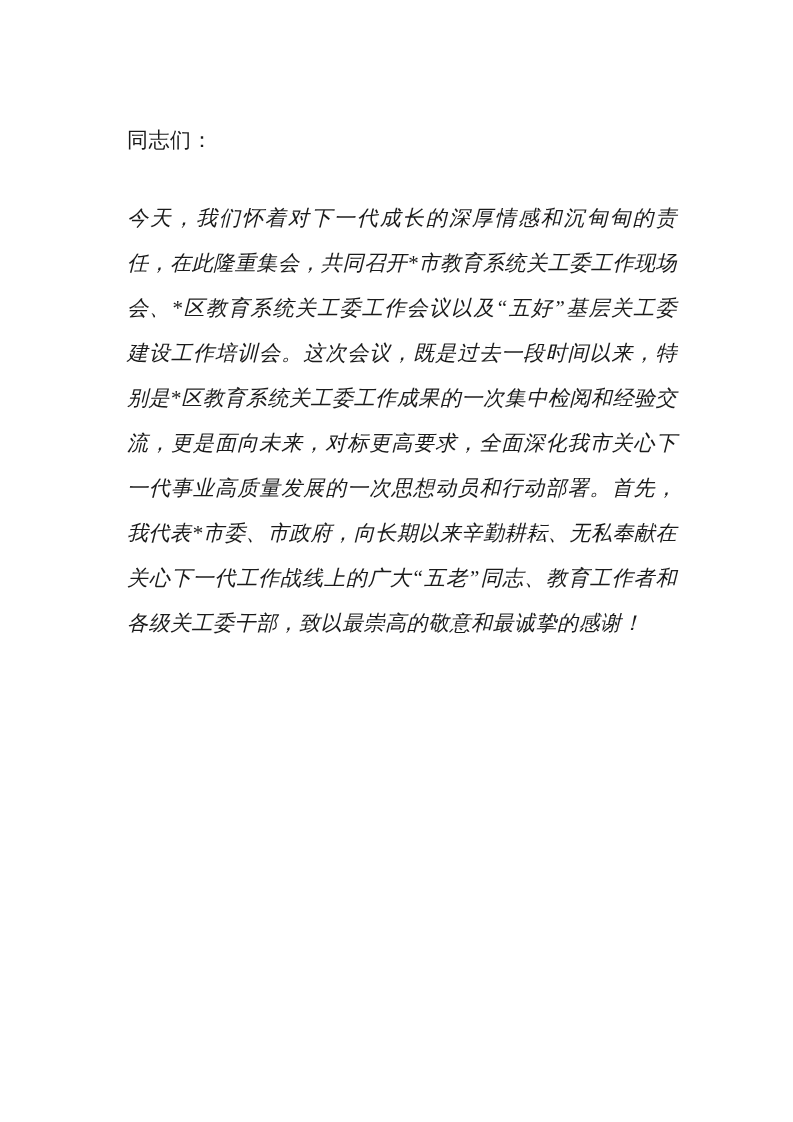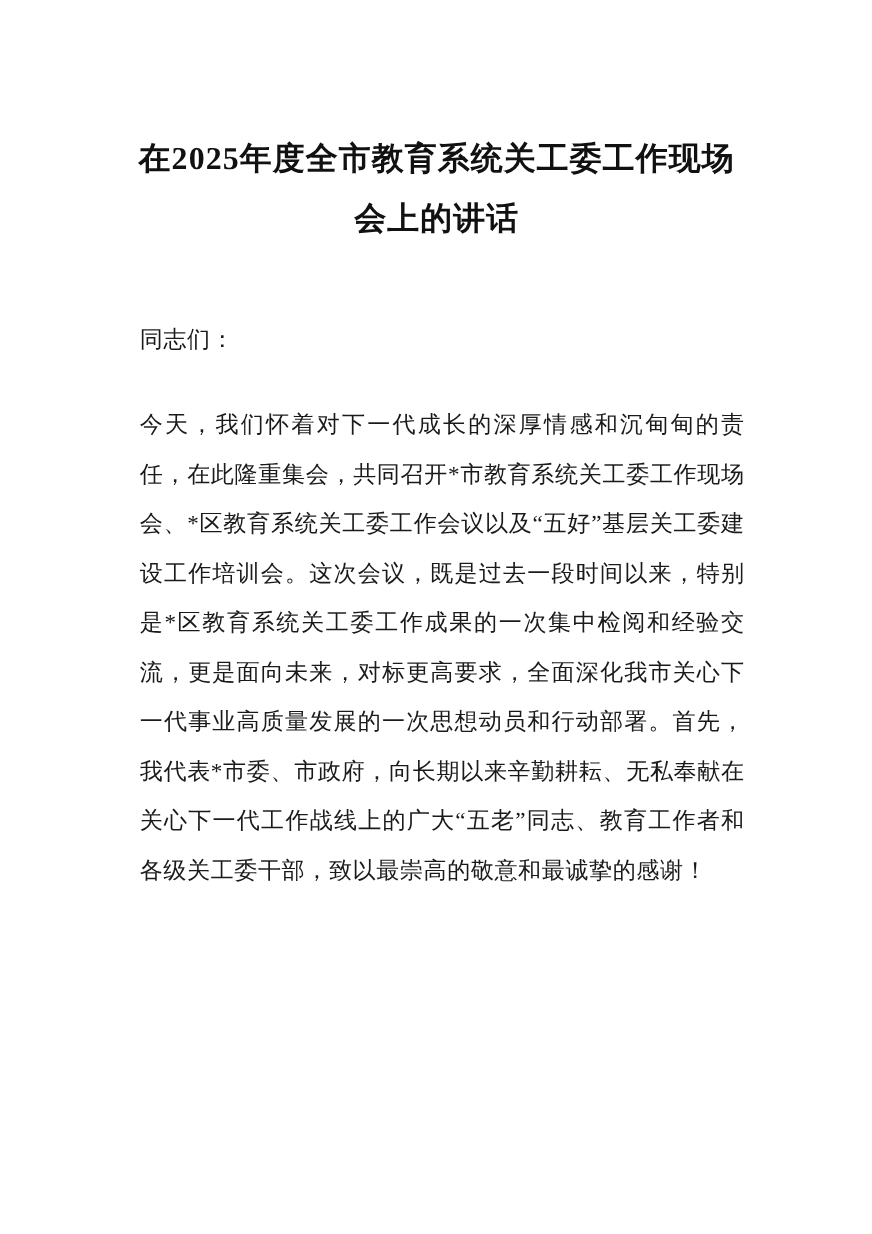--- a/index.html
+++ b/index.html
@@ -35,27 +35,27 @@
     margin-left: 10px;
   }
   .salutation {
     margin: 0;
     text-align: left;
   }
   .para {
     margin: 33px 0 0 0;
     text-align: justify;
     text-justify: inter-ideograph;
+    font-style: italic;
   }
 </style>
 </head>
 <body>
 
 <div class="page">
-  <h1 class="doc-title">在2025年度全市教育系统关工委工作现场会上的讲话</h1>
 
   <div class="body-text">
     <p class="salutation">同志们：</p>
 
     <p class="para">今天，我们怀着对下一代成长的深厚情感和沉甸甸的责任，在此隆重集会，共同召开*市教育系统关工委工作现场会、*区教育系统关工委工作会议以及“五好”基层关工委建设工作培训会。这次会议，既是过去一段时间以来，特别是*区教育系统关工委工作成果的一次集中检阅和经验交流，更是面向未来，对标更高要求，全面深化我市关心下一代事业高质量发展的一次思想动员和行动部署。首先，我代表*市委、市政府，向长期以来辛勤耕耘、无私奉献在关心下一代工作战线上的广大“五老”同志、教育工作者和各级关工委干部，致以最崇高的敬意和最诚挚的感谢！</p>
 
   </div>
 </div>
 
 </body></html>

